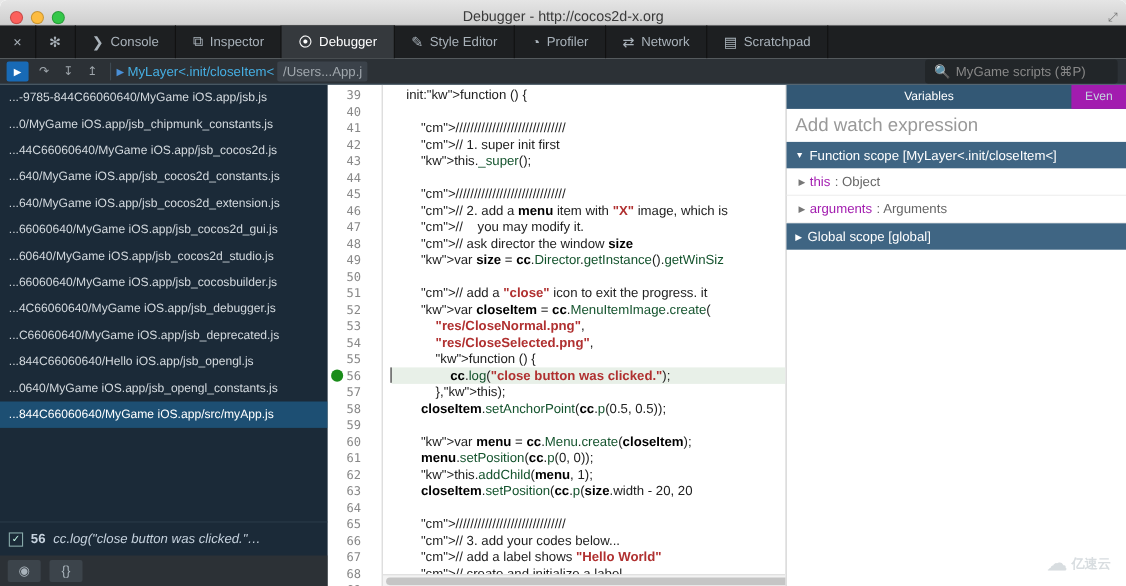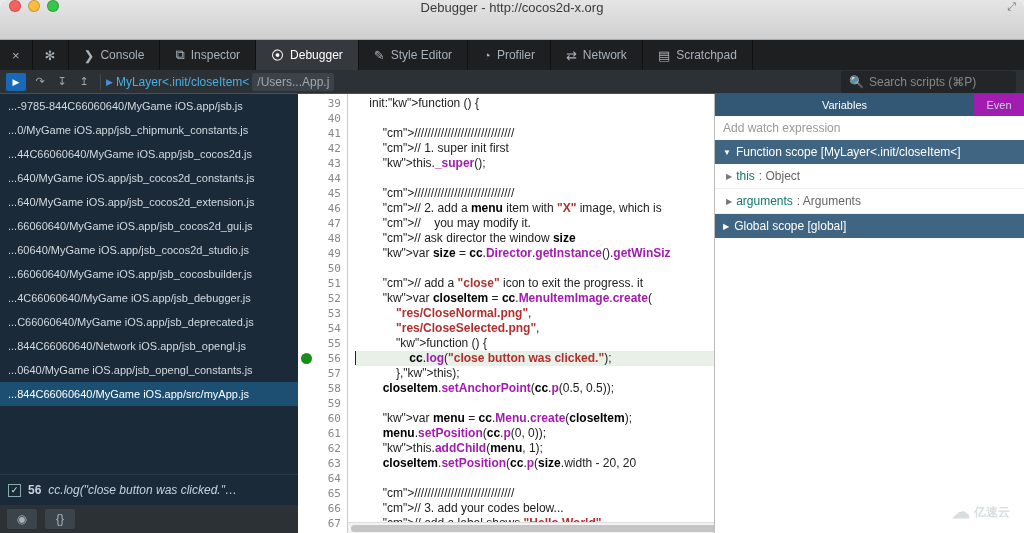--- a/index.html
+++ b/index.html
@@ -1,18 +1,18 @@
 <!DOCTYPE html>
 <html><head>
 <meta charset="utf-8">
 <style>
 *{margin:0;padding:0;box-sizing:border-box;font-family:"Lucida Grande","Segoe UI",sans-serif;font-size:12px}
 body{width:1024px;height:533px;background:#e8e8e8;overflow:hidden;position:relative}
 .window{width:100%;height:100%;display:flex;flex-direction:column;background:#fff;border-radius:6px 6px 0 0;overflow:hidden}
-.titlebar{height:40px;background:linear-gradient(#e5e5e5,#cfcfcf);display:flex;align-items:flex-start;padding:0 20px;border-bottom:1px solid #aaa;border-radius:6px 6px 0 0;position:relative}
+.titlebar{height:23px;background:linear-gradient(#e5e5e5,#cfcfcf);display:flex;align-items:flex-end;padding:0 20px;border-bottom:1px solid #aaa;border-radius:6px 6px 0 0;position:relative}
 .traffic{display:flex;gap:7px;position:absolute;left:9px}
 .traffic>div{width:12px;height:12px;border-radius:50%;border:1px solid rgba(0,0,0,.2)}
 .tl-close{background:#fc605c}
 .tl-min{background:#fdbc40}
 .tl-max{background:#34c749}
 .titlebar-title{flex:1;text-align:center;color:#3a3a3a;font-size:13px}
 .titlebar-icon{position:absolute;right:8px;color:#777;font-size:11px}
 .toolbar{height:30px;background:#1d1f21;display:flex;align-items:stretch}
 .toolbar-tab{display:flex;align-items:center;padding:0 15px;color:#a9b2ba;font-size:12px;gap:6px;border-right:1px solid #111}
 .toolbar-tab.close{padding:0 12px;font-size:13px}
@@ -32,41 +32,41 @@
 .main{flex:1;display:flex;overflow:hidden}
 .sidebar{width:298px;background:#1b2a38;display:flex;flex-direction:column;color:#fff}
 .file-list{flex:1;overflow:hidden}
 .file-item{padding:6px 8px;color:#d3d9de;font-size:11px;white-space:nowrap;overflow:hidden;text-overflow:ellipsis}
 .file-item.active{background:#1d4f73;color:#fff}
 .hit-line{padding:8px 8px;color:#c6d2de;font-size:11px;font-style:italic;display:flex;align-items:center;gap:7px;border-top:1px solid #2a3a48}
 .hit-check{width:13px;height:13px;border:1px solid #8aa;display:inline-flex;align-items:center;justify-content:center;font-size:9px;font-style:normal;color:#cfe}
 .bottom-strip{height:28px;background:#2c3136;display:flex;align-items:center;gap:8px;padding:0 7px;color:#a8b2ba}
 .bottom-strip .b{width:30px;height:20px;background:#3c444b;border-radius:2px;display:flex;align-items:center;justify-content:center}
 .gutter{width:33px;background:#fff;border-right:1px solid #ccc;padding-top:2px}
-.gutter .ln{height:15px;text-align:right;padding-right:6px;color:#888;font:11px/15px Menlo,Consolas,monospace}
+.gutter .ln{height:15px;padding-right:6px;color:#888;font:11px/15px Menlo,Consolas,monospace}
 .bp-gutter{width:17px;background:#fff;padding-top:2px}
 .bp-gutter .ln{height:15px}
 .bp-dot{width:11px;height:11px;background:#1a8c1a;border-radius:50%;margin:2px auto 0}
 .code-area{flex:1;background:#fff;position:relative;overflow:hidden}
 .code{padding:2px 0 2px 8px;font:11px/15px Menlo,Consolas,monospace;white-space:pre;color:#222}
 .fn{color:#000;font-weight:bold}
-.pr{color:#a21caf;font-weight:bold}
+.pr{color:#14532d;font-weight:normal}
 .st{color:#b03030;font-weight:bold}
 .cur-line{background:#e8f0e8;display:block}
 .cursor{border-left:1px solid #222;margin-left:-1px}
 .right-panel{width:310px;background:#fff;border-left:1px solid #bbb;display:flex;flex-direction:column}
 .rp-tabs{height:22px;background:#335875;display:flex}
 .rp-tab{flex:1;text-align:center;color:#fff;font-size:11px;line-height:22px}
 .rp-tab.dim{color:#c5d5df;background:#a21caf;flex:0 0 50px}
-.watch{padding:5px 8px;color:#999;font-size:12px}
+.watch{padding:5px 8px;color:#999;font-size:17px}
 .scope{background:#3f6583;color:#fff;padding:5px 8px;font-size:11px;display:flex;align-items:center;gap:5px}
 .scope .tri{font-size:8px;color:#fff}
 .scope-item{padding:5px 8px 5px 20px;font-size:11px;display:flex;gap:4px;align-items:center;border-bottom:1px solid #eee}
 .scope-item .tri{font-size:8px;color:#777;margin-left:-9px}
-.si-name{color:#0f766e}
+.si-name{color:#a21caf}
 .si-val{color:#666}
 .wm{position:absolute;right:14px;bottom:10px;color:#d8dde0;font-size:14px;font-weight:bold;display:flex;align-items:center;gap:4px}
 .wm .cloud{font-size:18px}
 .scrollbar-h{position:absolute;bottom:0;left:0;right:0;height:11px;background:#f3f3f3;border-top:1px solid #ddd}
 .scrollbar-h::after{content:"";position:absolute;left:3px;top:2px;width:370px;height:7px;background:#c5c5c5;border-radius:4px}
 </style>
 </head>
 <body>
 
 <div class="window">
@@ -124,38 +124,38 @@
     <div class="step-btn">↥</div>
     <div class="sub-sep"></div>
     <div class="breadcrumb">
       <span class="bc-arrow">▶</span>
       <span class="bc-link">MyLayer&lt;.init/closeItem&lt;</span>
       <span class="bc-grey">/Users...App.j</span>
     </div>
     <div class="subbar-spacer"></div>
     <div class="search-scripts">
       <span>🔍</span>
-      <span>Search scripts (⌘P)</span>
+      <span>MyGame scripts (⌘P)</span>
     </div>
   </div>
 
   <div class="main">
     <div class="sidebar">
       <div class="file-list" id="file-list">
           <div class="file-item">...-9785-844C66060640/MyGame iOS.app/jsb.js</div>
           <div class="file-item">...0/MyGame iOS.app/jsb_chipmunk_constants.js</div>
           <div class="file-item">...44C66060640/MyGame iOS.app/jsb_cocos2d.js</div>
           <div class="file-item">...640/MyGame iOS.app/jsb_cocos2d_constants.js</div>
           <div class="file-item">...640/MyGame iOS.app/jsb_cocos2d_extension.js</div>
           <div class="file-item">...66060640/MyGame iOS.app/jsb_cocos2d_gui.js</div>
           <div class="file-item">...60640/MyGame iOS.app/jsb_cocos2d_studio.js</div>
           <div class="file-item">...66060640/MyGame iOS.app/jsb_cocosbuilder.js</div>
           <div class="file-item">...4C66060640/MyGame iOS.app/jsb_debugger.js</div>
           <div class="file-item">...C66060640/MyGame iOS.app/jsb_deprecated.js</div>
-          <div class="file-item">...844C66060640/Network iOS.app/jsb_opengl.js</div>
+          <div class="file-item">...844C66060640/Hello iOS.app/jsb_opengl.js</div>
           <div class="file-item">...0640/MyGame iOS.app/jsb_opengl_constants.js</div>
           <div class="file-item active">...844C66060640/MyGame iOS.app/src/myApp.js</div>
         </div>
       <div class="hit-line">
         <span class="hit-check">✓</span>
         <b style="font-style:normal">56</b>
         <span>cc.log("close button was clicked."…</span>
       </div>
       <div class="bottom-strip">
         <div class="b">◉</div>

